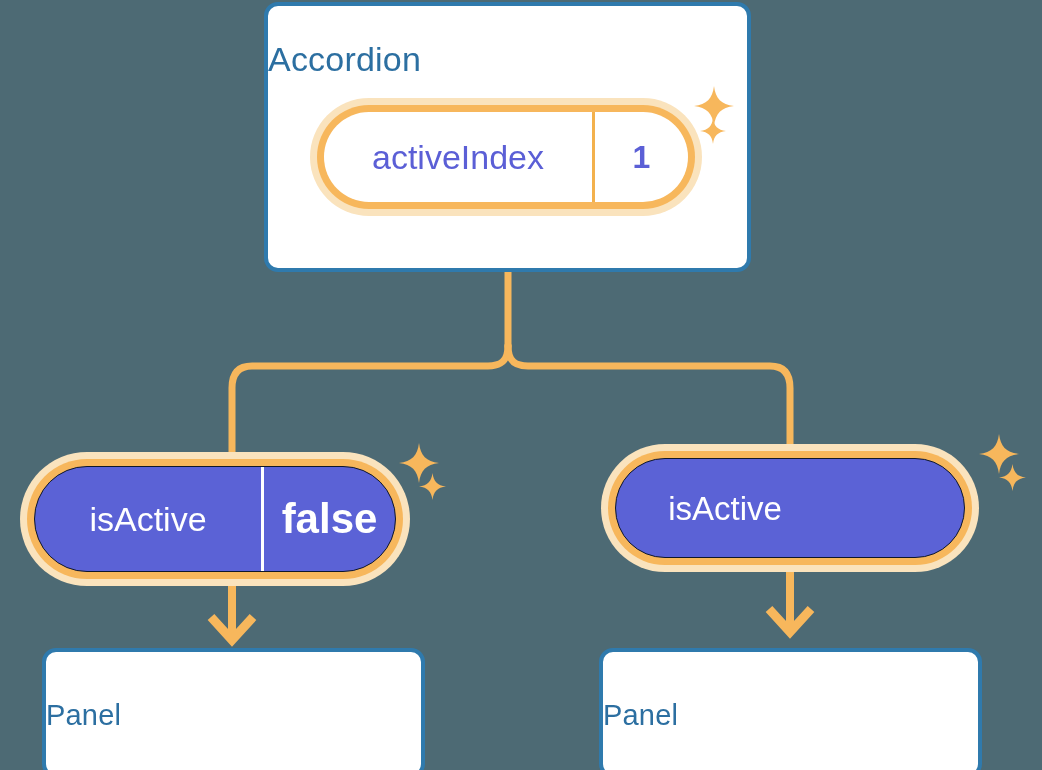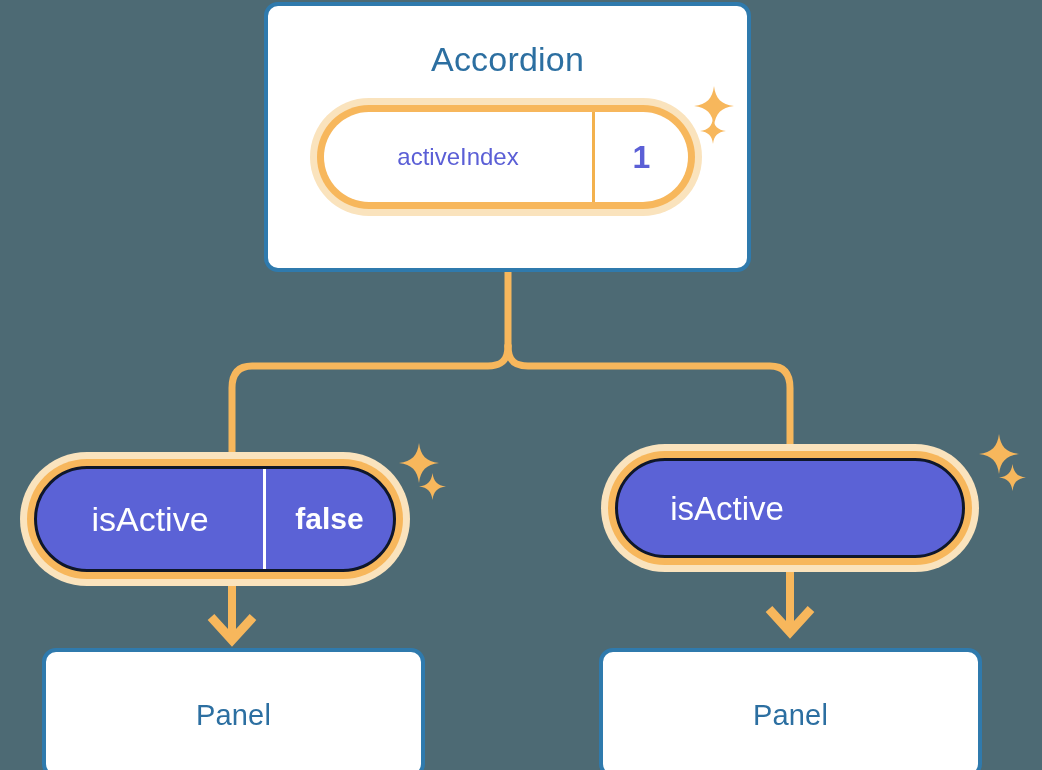--- a/index.html
+++ b/index.html
@@ -28,21 +28,20 @@
   
   .card {
     position: absolute;
     background: #ffffff;
     border: 4px solid #2f7aad;
     border-radius: 14px;
     box-sizing: border-box;
   }
   .card-title {
     width: 100%;
-    text-align: center;
     color: #2c6fa1;
     font-size: 34px;
     font-weight: 400;
     letter-spacing: .2px;
     line-height: 1;
   }
 
   #accordion-card {
     left: 264px;
     top: 2px;
@@ -99,21 +98,21 @@
   .pill-light .pill-val {
     color: #5b5fd6;
   }
   .pill-light .pill-val {
     border-left: 3px solid #f3b14d;
   }
 
   
   .pill-purple .pill-body {
     background: #5b62d6;
-    border: 3px solid #0f172a;
+    border: 1px solid #0f172a;
   }
   .pill-purple .pill-key,
   .pill-purple .pill-val {
     color: #ffffff;
   }
   .pill-purple .pill-val {
     border-left: 3px solid #ffffff;
   }
 
   .pill-key, .pill-val {
@@ -127,31 +126,31 @@
   .pill-key { font-weight: 400; }
   .pill-val { font-weight: 700; }
 
   
   #pill-active-index {
     left: 310px;
     top: 98px;
     width: 392px;
     height: 118px;
   }
-  #pill-active-index .pill-key { flex: 0 0 268px; font-size: 24px; }
+  #pill-active-index .pill-key { flex: 0 0 268px; font-size: 34px; }
   #pill-active-index .pill-val { flex: 1 1 auto; font-size: 32px; }
 
   #pill-left {
     left: 20px;
     top: 452px;
     width: 390px;
     height: 134px;
   }
   #pill-left .pill-key { flex: 0 0 226px; font-size: 34px; }
-  #pill-left .pill-val { flex: 1 1 auto; font-size: 30px; }
+  #pill-left .pill-val { flex: 1 1 auto; font-size: 42px; }
 
   #pill-right {
     left: 601px;
     top: 444px;
     width: 378px;
     height: 128px;
   }
   #pill-right .pill-key { flex: 0 0 218px; font-size: 33px; }
   #pill-right .pill-val { flex: 1 1 auto; font-size: 33px; }
 

